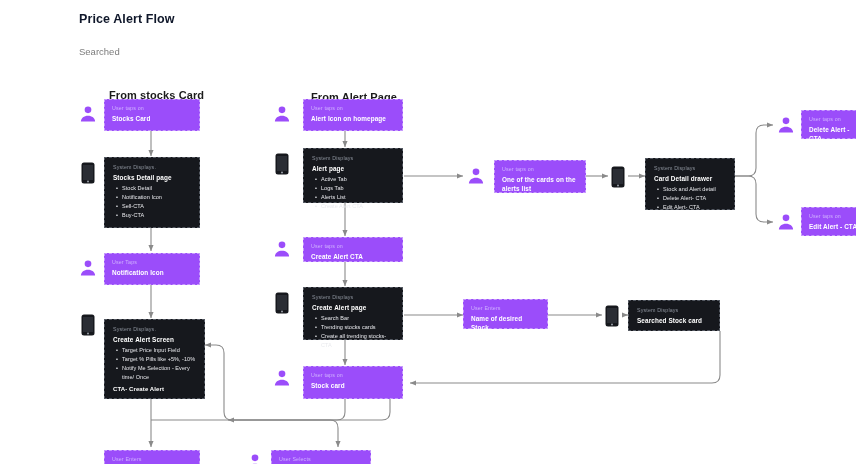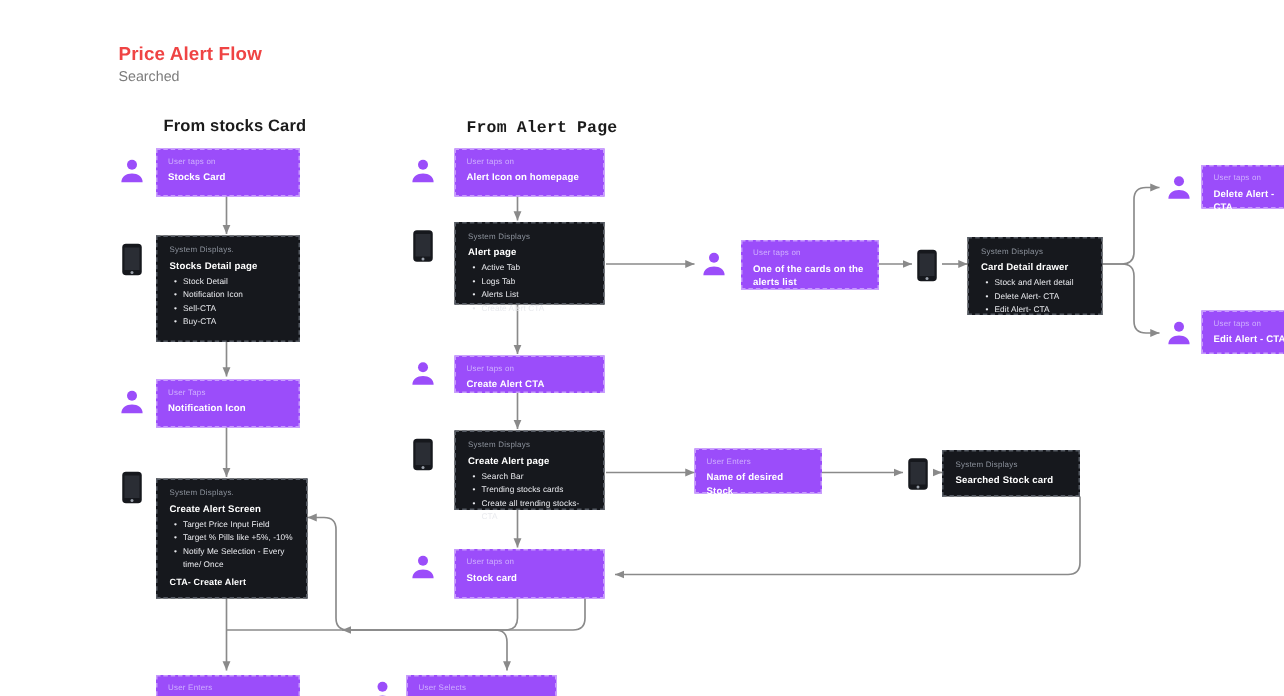--- a/index.html
+++ b/index.html
@@ -1,25 +1,25 @@
 <!DOCTYPE html>
 <html><head>
 <meta charset="utf-8">
 <style>
   html,body{margin:0;padding:0;background:#ffffff;}
   body{width:856px;height:464px;overflow:hidden;font-family:"Liberation Sans",sans-serif;-webkit-font-smoothing:antialiased;}
   #canvas{position:relative;width:856px;height:464px;background:#fff;}
   #wires{position:absolute;left:0;top:0;width:856px;height:464px;pointer-events:none;}
 
-  .hdr-title{position:absolute;left:79px;top:29px;font-size:12.5px;font-weight:bold;color:#ef4444;letter-spacing:.1px;}
+  .hdr-title{position:absolute;left:79px;top:12px;font-size:12.5px;font-weight:bold;color:#0f172a;letter-spacing:.1px;}
   .hdr-sub{position:absolute;left:79px;top:46px;font-size:9.5px;color:#7c7c7c;}
 
-  .col-title{position:absolute;font-size:11px;font-weight:bold;color:#1b1b1b;letter-spacing:.1px;}
+  .col-title{position:absolute;font-size:11px;font-weight:bold;color:#1b1b1b;letter-spacing:.1px;margin-top:11px;}
   .ct1{left:109px;top:78px;}
-  .ct2{left:311px;top:80px;font-family:Liberation Mono, monospace;}
+  .ct2{left:311px;top:80px;}
 
   .node{position:absolute;box-sizing:border-box;}
   .node.purple{background:#9b4dfa;border:1px dashed #c79bfd;padding:5px 7px;}
   .node.dark{background:#16181d;border:1px dashed #555a63;padding:6px 8px;}
 
   .eyebrow{font-size:5.3px;color:#cfb0fe;line-height:1.5;letter-spacing:.15px;}
   .node.dark .eyebrow{color:#8d939d;}
   .ttl{font-size:6.4px;font-weight:bold;color:#ffffff;line-height:1.45;letter-spacing:.1px;margin-top:1px;}
   ul.bul{margin:2px 0 0 0;padding:0 0 0 9px;list-style:none;}
   ul.bul li{font-size:5.5px;color:#e9eaee;line-height:1.62;position:relative;letter-spacing:.05px;}

